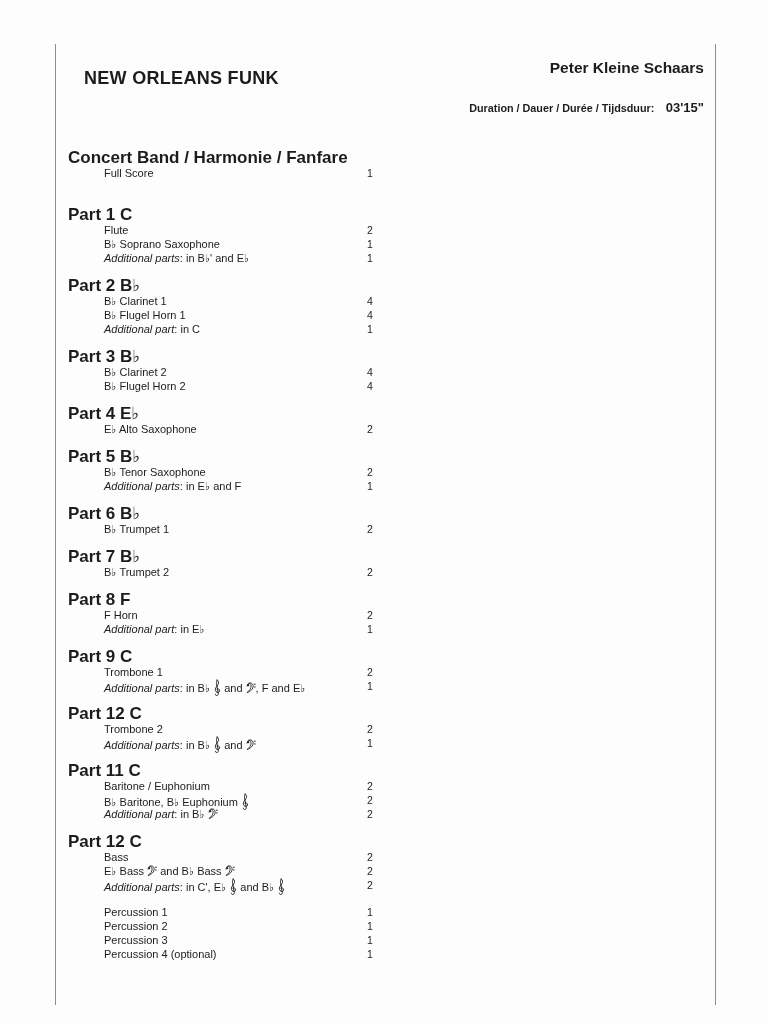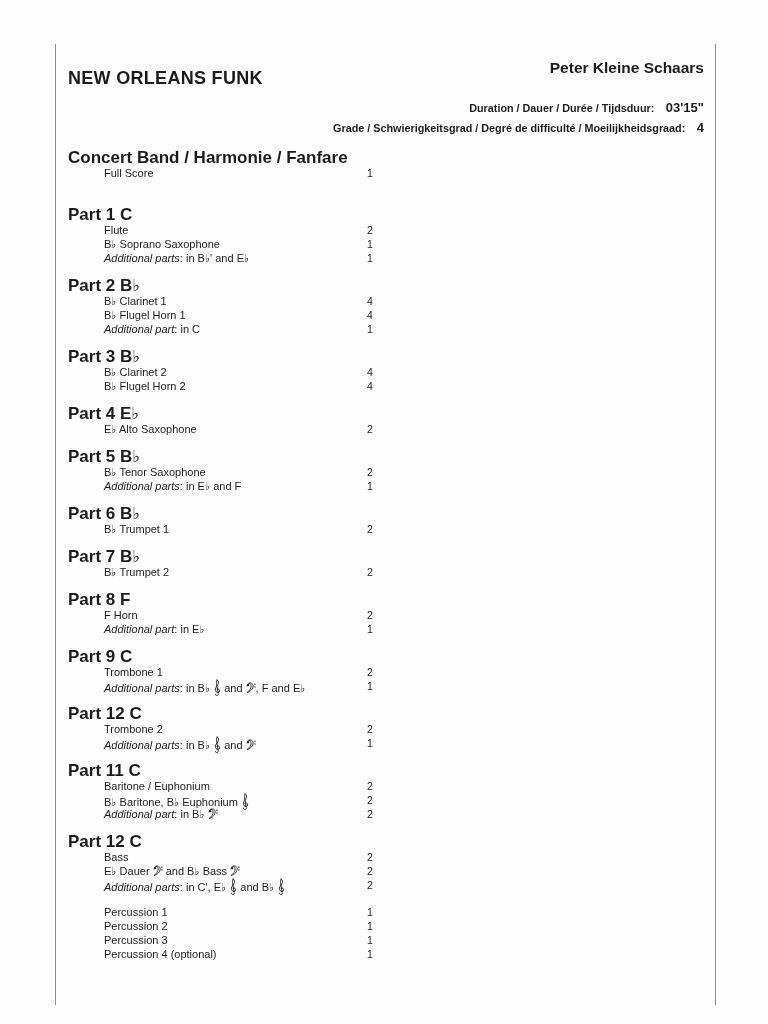--- a/index.html
+++ b/index.html
@@ -7,28 +7,28 @@
     width:768px;height:1024px;
     background:#fdfdfd;
     font-family:"Liberation Sans","DejaVu Sans",sans-serif;
     color:#1c1c1c;
   }
   .sheet{position:relative;width:768px;height:1024px;overflow:hidden;background:#fdfdfd;}
   .rule{position:absolute;top:44px;width:1px;height:961px;background:#8e8e8e;}
   .rule-left{left:55px;}
   .rule-right{left:715px;}
   .title{
-    position:absolute;left:68px;top:56px;
+    position:absolute;left:84px;top:56px;
     font-size:18px;font-weight:bold;letter-spacing:.3px;white-space:nowrap;
   }
   .composer{
     position:absolute;right:64px;top:59px;
     font-size:15.5px;font-weight:bold;white-space:nowrap;
   }
-  .meta{position:absolute;right:64px;top:97px;text-align:right;}
+  .meta{position:absolute;right:64px;top:97px;text-align:left;}
   .meta-line{height:20px;line-height:20px;white-space:nowrap;}
   .meta-label{font-size:10.8px;font-weight:bold;}
   .meta-value{font-size:13px;font-weight:bold;margin-left:7px;}
   #list{position:absolute;left:68px;top:150px;width:330px;}
   .section{margin-top:13px;}
   .section.first{margin-top:0;}
   .section.gap-xl{margin-top:27px;}
   .sec-heading{font-size:17px;font-weight:bold;line-height:16px;white-space:nowrap;}
   .row{position:relative;height:14px;line-height:14px;font-size:11px;white-space:nowrap;}
   .row-label{display:inline-block;padding-left:36px;}
@@ -49,24 +49,20 @@
   <div class="rule rule-right"></div>
 
   <h1 class="title">NEW ORLEANS FUNK</h1>
   <div class="composer">Peter Kleine Schaars</div>
 
   <div class="meta">
     <div class="meta-line">
       <span class="meta-label">Duration / Dauer / Durée / Tijdsduur:</span>
       <span class="meta-value">03'15"</span>
     </div>
-    <div class="meta-line">
-      <span class="meta-label">Grade / Schwierigkeitsgrad / Degré de difficulté / Moeilijkheidsgraad:</span>
-      <span class="meta-value">4</span>
-    </div>
   </div>
 
   <div id="list">
   <div class="section first">
     <div class="sec-heading">Concert Band / Harmonie / Fanfare</div>
 
   <div class="row">
     <span class="row-label"><span>Full Score</span></span>
     <span class="row-qty">1</span>
   </div>
@@ -264,21 +260,21 @@
 
   <div class="section">
     <div class="sec-heading">Part 12 C</div>
 
   <div class="row">
     <span class="row-label"><span>Bass</span></span>
     <span class="row-qty">2</span>
   </div>
 
   <div class="row">
-    <span class="row-label"><span>E♭ Dauer </span><span class="clef bass-clef">
+    <span class="row-label"><span>E♭ Bass </span><span class="clef bass-clef">
   <svg width="10" height="11" viewBox="0 0 13 14" fill="none">
     <path d="M1.4 5.2 C1.4 2.6 3.1 1 5.2 1 C7.7 1 9.3 2.7 9.3 5 C9.3 8.8 6.3 12 1.2 13.6 C4.9 11 6.6 8.2 6.6 5 C6.6 3 5.9 1.9 4.8 1.9 C3.6 1.9 2.9 2.9 3.1 4.1" stroke="#1c1c1c" stroke-width="1.1" stroke-linecap="round"></path>
     <circle cx="2.9" cy="4.1" r="1.4" fill="#1c1c1c"></circle>
     <circle cx="11.6" cy="2.8" r="0.95" fill="#1c1c1c"></circle>
     <circle cx="11.6" cy="6.2" r="0.95" fill="#1c1c1c"></circle>
   </svg>
 </span><span> and B♭ Bass </span><span class="clef bass-clef">
   <svg width="10" height="11" viewBox="0 0 13 14" fill="none">
     <path d="M1.4 5.2 C1.4 2.6 3.1 1 5.2 1 C7.7 1 9.3 2.7 9.3 5 C9.3 8.8 6.3 12 1.2 13.6 C4.9 11 6.6 8.2 6.6 5 C6.6 3 5.9 1.9 4.8 1.9 C3.6 1.9 2.9 2.9 3.1 4.1" stroke="#1c1c1c" stroke-width="1.1" stroke-linecap="round"></path>
     <circle cx="2.9" cy="4.1" r="1.4" fill="#1c1c1c"></circle>

